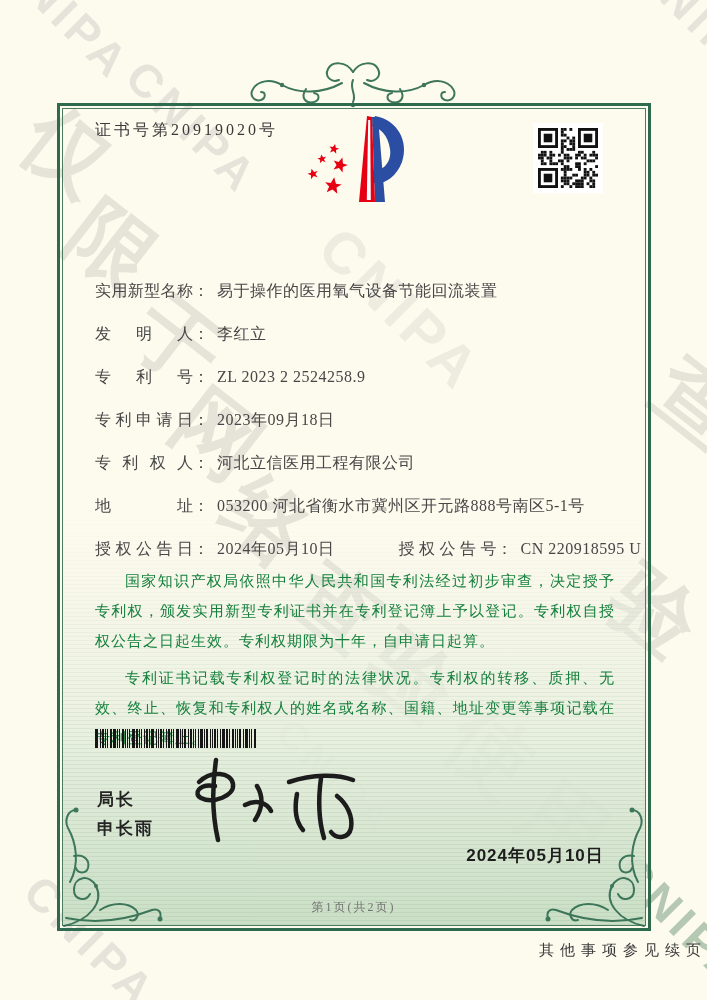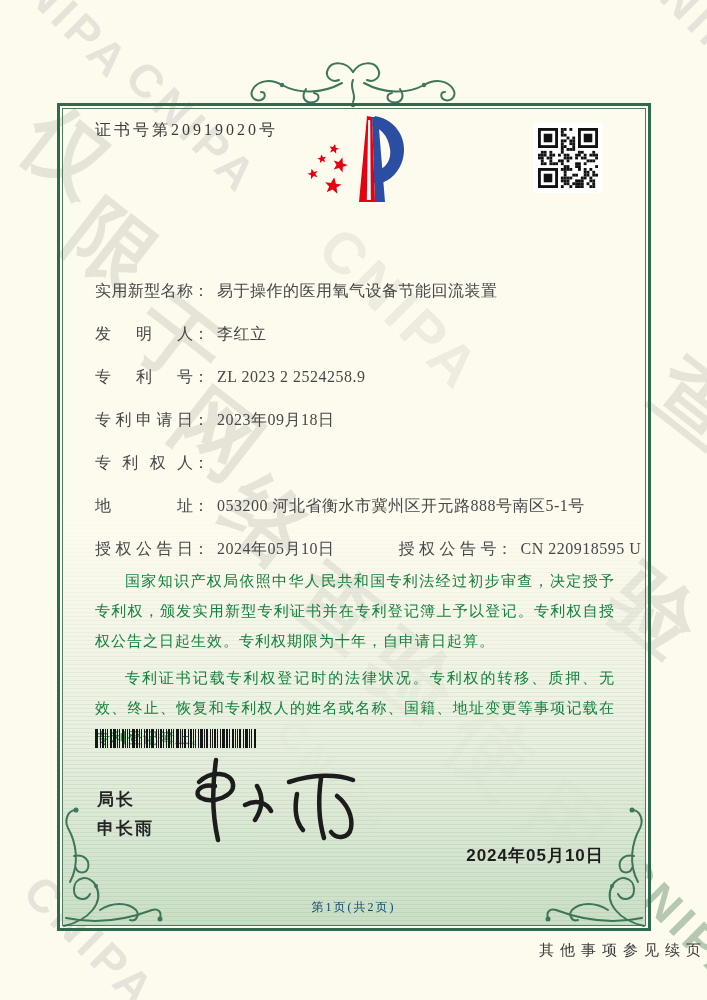--- a/index.html
+++ b/index.html
@@ -91,21 +91,21 @@
   .signer-role { top:788px; }
   .signer-name { top:817px; }
   .signature-svg { position:absolute; left:185px; top:752px; }
   .issue-date {
     position:absolute; left:455px; top:844px; width:160px; text-align:center;
     font-size:17px; font-weight:700; letter-spacing:1px; color:#1d1d1d;
     font-family:"Liberation Sans","DejaVu Sans",sans-serif;
   }
   .page-indicator {
     position:absolute; left:0; top:899px; width:707px; text-align:center;
-    font-size:12px; color:#0c4a6e; letter-spacing:2px;
+    font-size:12px; color:#737373; letter-spacing:2px;
   }
   .continuation-note {
     position:absolute; left:0; top:941px; width:707px; text-align:right;
     font-size:15px; color:#3a3a3a; letter-spacing:6px;
   }
 </style>
 </head>
 <body>
 
 <div class="page">
@@ -355,20 +355,21 @@
         <span class="field-value">ZL 2023 2 2524258.9</span>
     </div>
     <div class="field-row">
       <span class="field-label">专利申请日</span>
         <span class="field-colon">：</span>
         <span class="field-value">2023年09月18日</span>
     </div>
     <div class="field-row">
       <span class="field-label">专利权人</span>
         <span class="field-colon">：</span>
+        <span class="field-value">河北立信医用工程有限公司</span>
     </div>
     <div class="field-row">
       <span class="field-label">地址</span>
         <span class="field-colon">：</span>
         <span class="field-value">053200 河北省衡水市冀州区开元路888号南区5-1号</span>
     </div>
     <div class="field-row dual">
       <span style="display:flex; align-items:flex-start;">
         <span class="field-label">授权公告日</span>
           <span class="field-colon">：</span>

